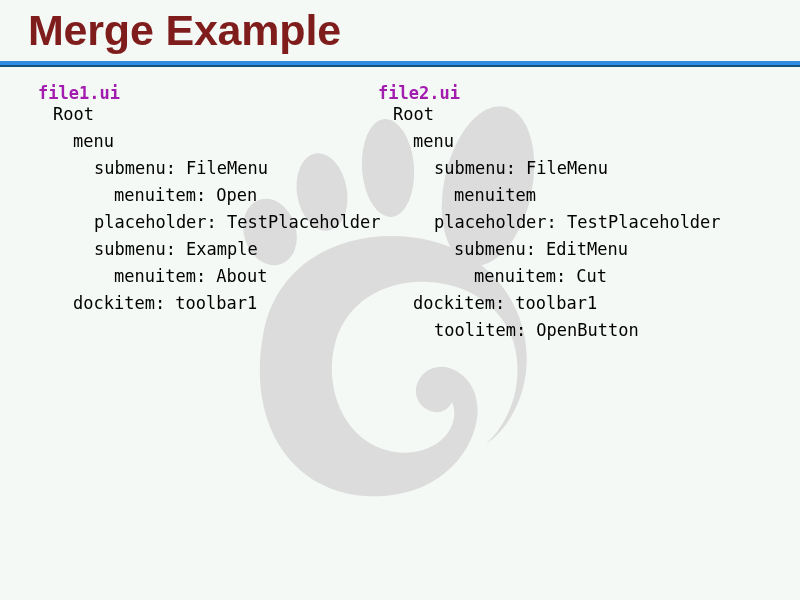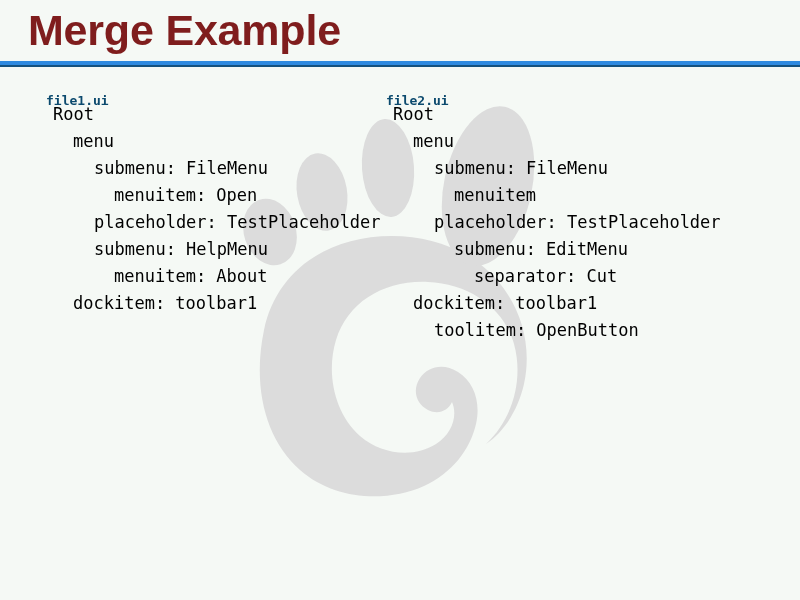--- a/index.html
+++ b/index.html
@@ -98,26 +98,26 @@
     position: absolute;
     top: 0;
   }
   #column-left  { left: 10px;  width: 340px; }
   #column-right { left: 350px; width: 440px; }
 
   .column-heading {
     position: absolute;
     top: 7px;
     left: 20px;
-    margin: 16px;
+    margin: 8px;
     font-family: "DejaVu Sans Mono", "Liberation Mono", monospace;
     font-weight: bold;
-    font-size: 13px;
+    font-size: 17px;
     line-height: 22px;
-    color: #0c4a6e;
+    color: #a21caf;
     white-space: nowrap;
   }
 
   .tree-list {
     position: absolute;
     top: 34px;
     left: 0;
     margin: 0;
     padding: 0;
     list-style: none;
@@ -200,21 +200,21 @@
         <li class="tree-row">
           <span class="tree-label depth-2">submenu: FileMenu</span>
         </li>
         <li class="tree-row">
           <span class="tree-label depth-3">menuitem: Open</span>
         </li>
         <li class="tree-row">
           <span class="tree-label depth-2">placeholder: TestPlaceholder</span>
         </li>
         <li class="tree-row">
-          <span class="tree-label depth-2">submenu: HelpMenu</span>
+          <span class="tree-label depth-2">submenu: Example</span>
         </li>
         <li class="tree-row">
           <span class="tree-label depth-3">menuitem: About</span>
         </li>
         <li class="tree-row">
           <span class="tree-label depth-1">dockitem: toolbar1</span>
         </li>
       </ul>
     </div>
 
@@ -233,21 +233,21 @@
         <li class="tree-row">
           <span class="tree-label depth-3">menuitem</span>
         </li>
         <li class="tree-row">
           <span class="tree-label depth-2">placeholder: TestPlaceholder</span>
         </li>
         <li class="tree-row">
           <span class="tree-label depth-3">submenu: EditMenu</span>
         </li>
         <li class="tree-row">
-          <span class="tree-label depth-4">separator: Cut</span>
+          <span class="tree-label depth-4">menuitem: Cut</span>
         </li>
         <li class="tree-row">
           <span class="tree-label depth-1">dockitem: toolbar1</span>
         </li>
         <li class="tree-row">
           <span class="tree-label depth-2">toolitem: OpenButton</span>
         </li>
       </ul>
     </div>
 

